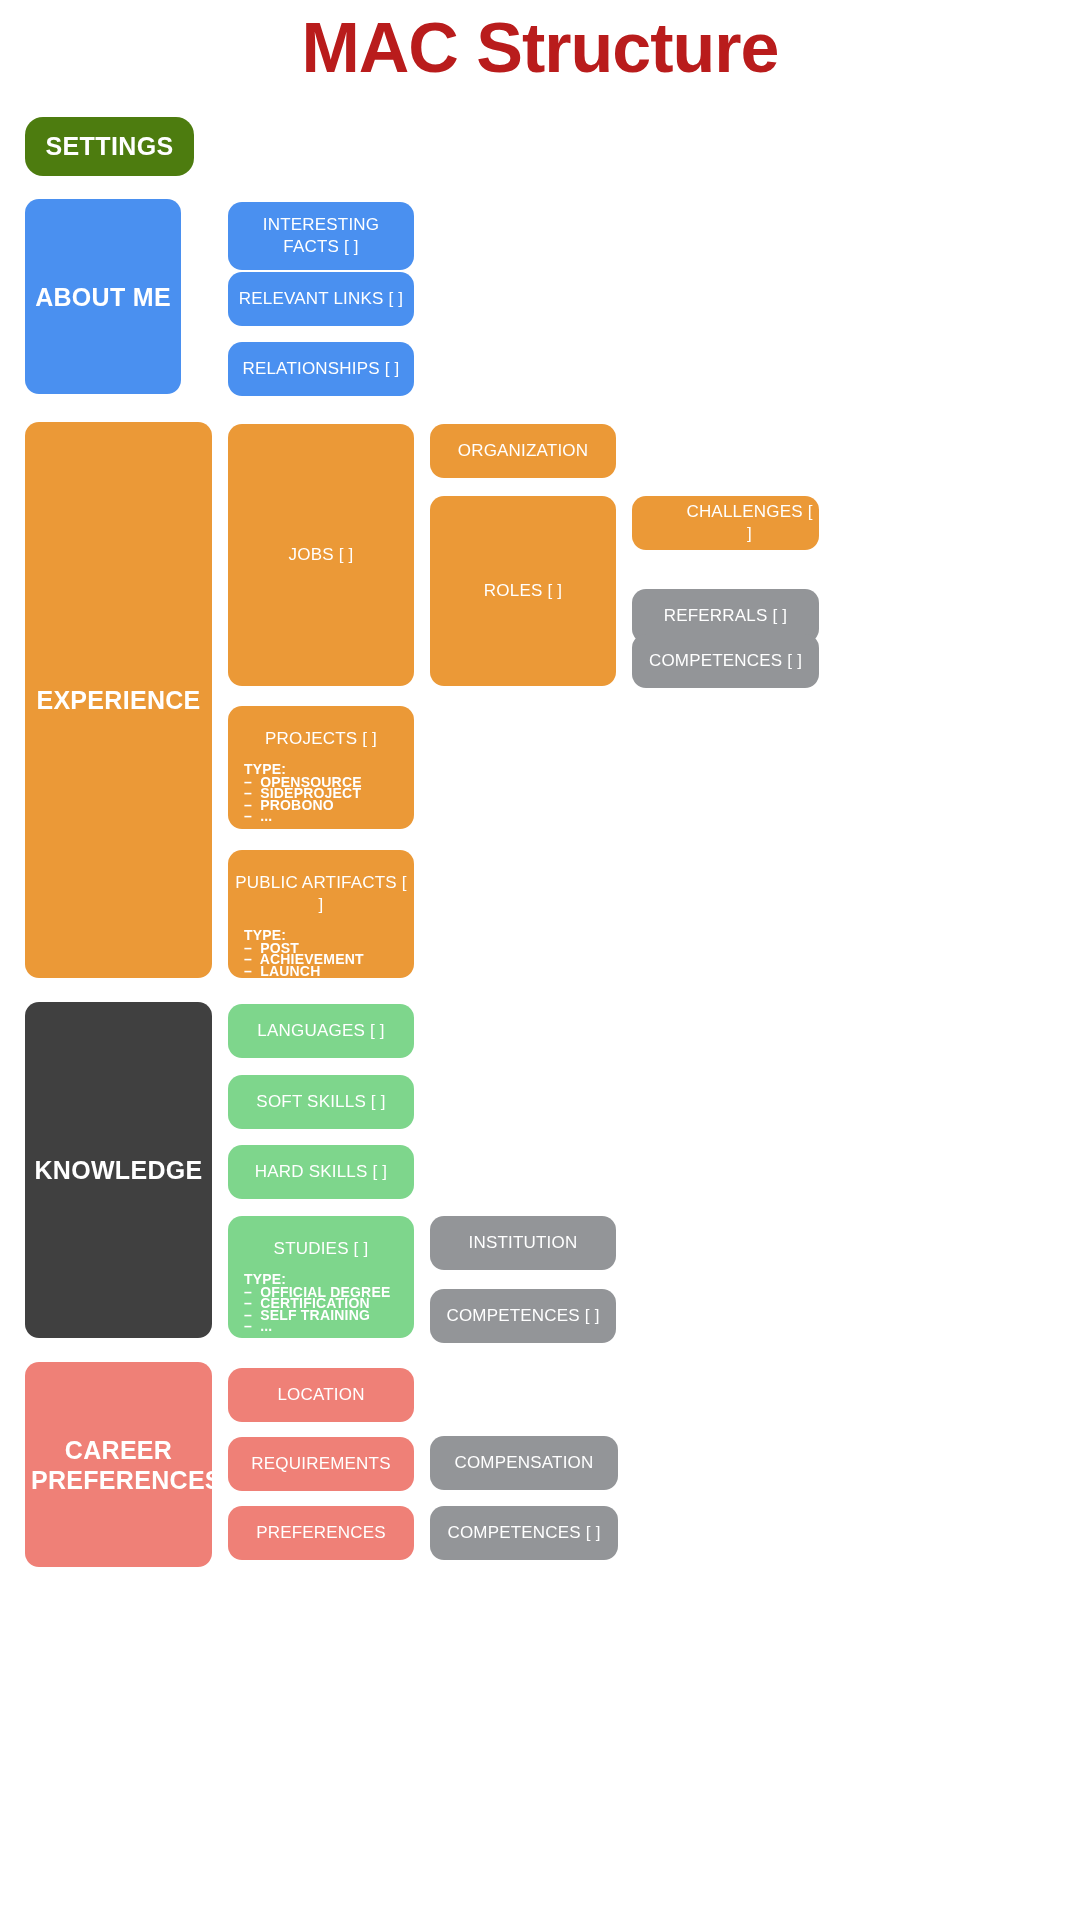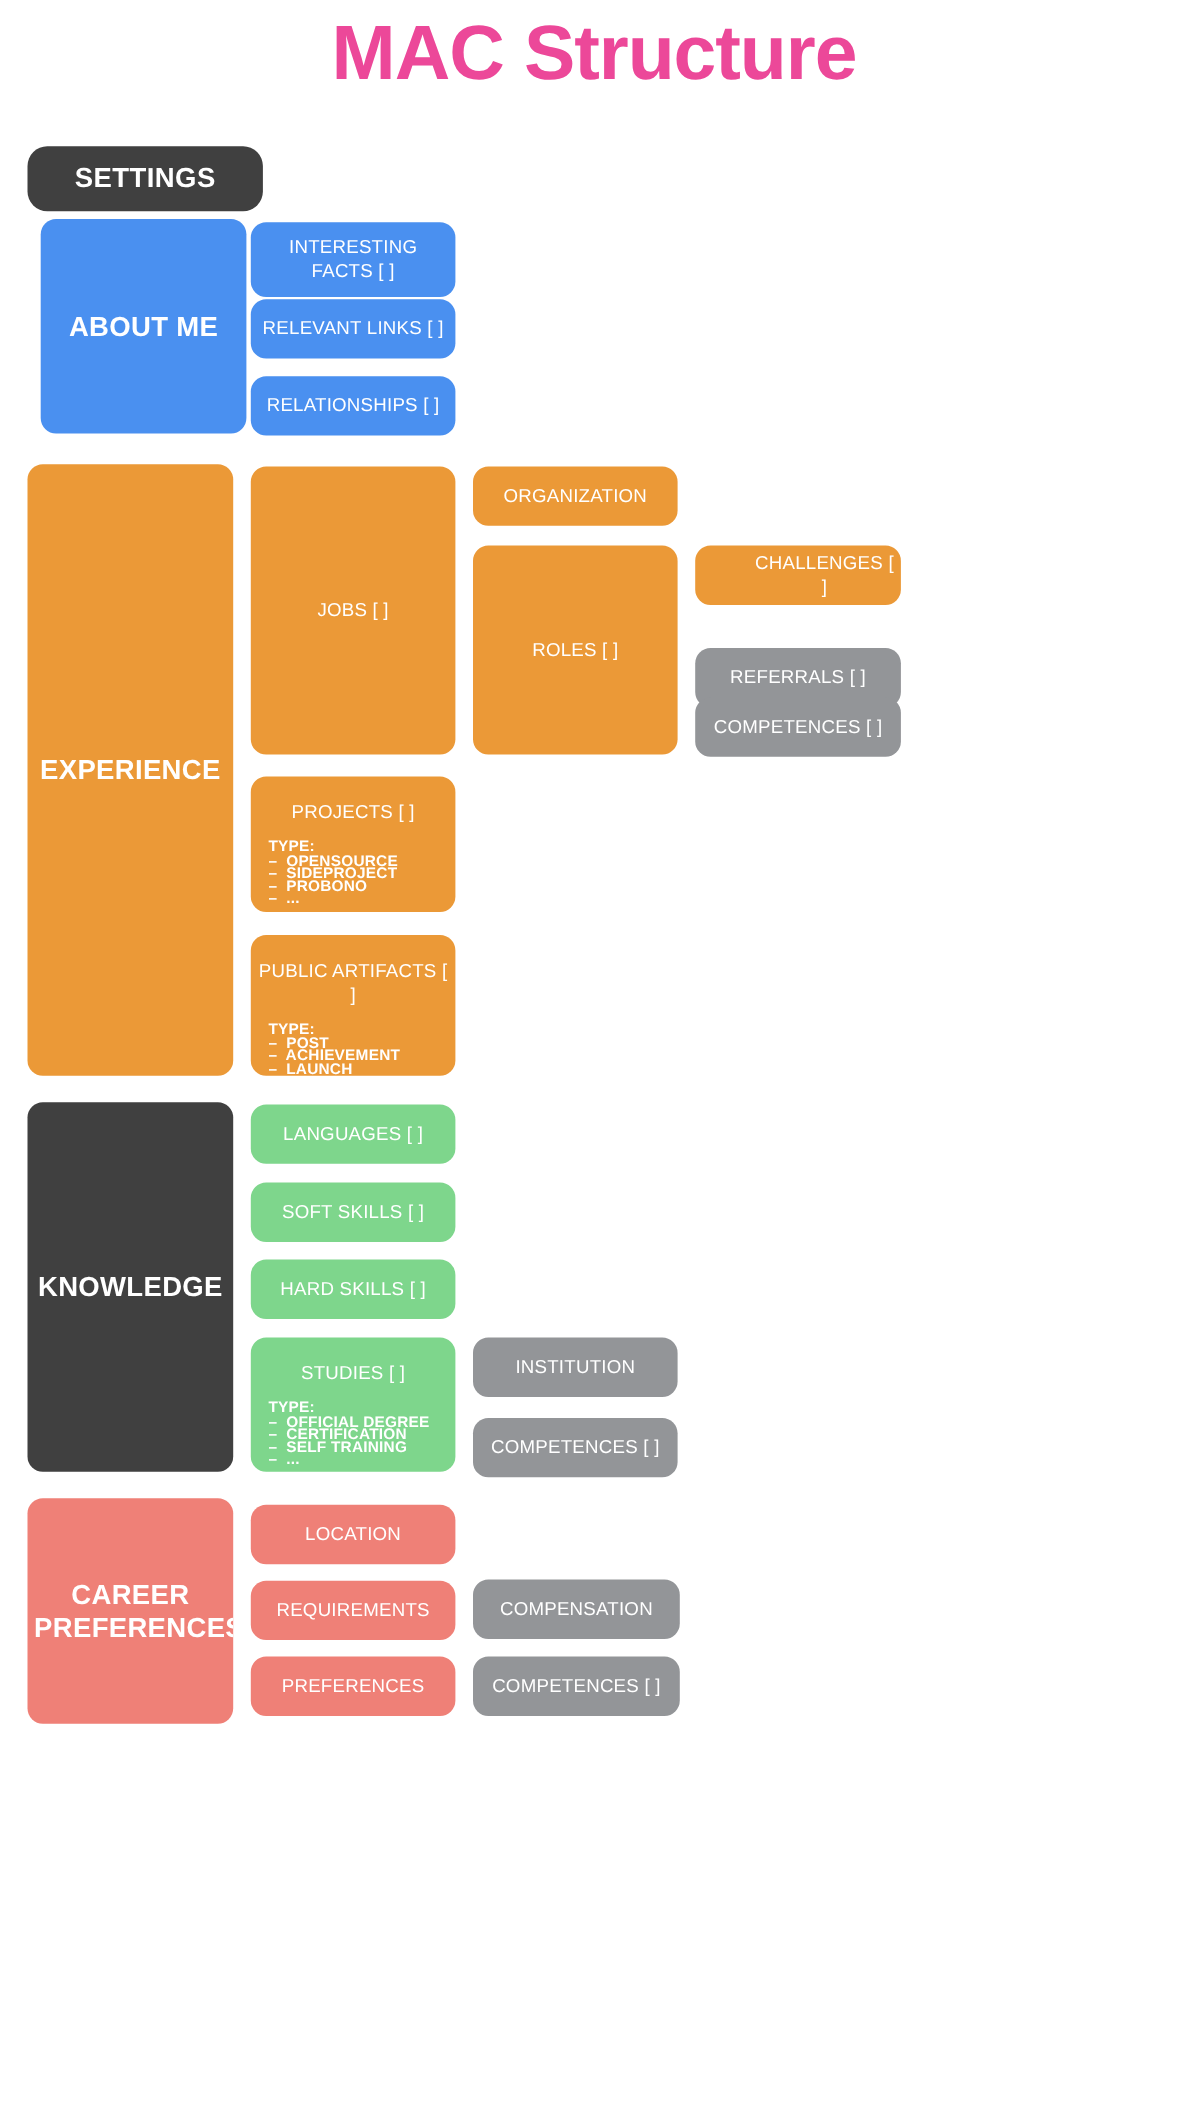--- a/index.html
+++ b/index.html
@@ -7,21 +7,21 @@
     width:1080px; height:1920px;
     background:#ffffff;
     font-family:"Liberation Sans", sans-serif;
     overflow:hidden;
   }
   #stage { position:relative; width:1080px; height:1920px; }
 
   .title {
     position:absolute; left:0; top:6px; width:1080px;
     text-align:center;
-    font-size:70px; font-weight:bold; color:#ec4899;
+    font-size:70px; font-weight:bold; color:#b91c1c;
     letter-spacing:-1px; line-height:84px;
   }
 
   .card {
     position:absolute;
     border-radius:14px;
     color:#ffffff;
     display:flex;
     align-items:center;
     justify-content:center;
@@ -51,25 +51,25 @@
     border-radius:18px;
   }
 </style>
 </head>
 <body>
 
 <div id="stage">
 
   <div class="title">MAC Structure</div>
 
-  <div class="card settings" style="left:25px; top:117px; width:214px; height:59px; background:#404040;margin-top:16px;">
+  <div class="card settings" style="left:25px; top:117px; width:169px; height:59px; background:#4d7c0f;">
     <span class="lbl">SETTINGS</span>
   </div>
 
-  <div class="card parent" style="left:25px; top:199px; width:187px; height:195px; background:#4a90f0;margin-left:12px;">
+  <div class="card parent" style="left:25px; top:199px; width:156px; height:195px; background:#4a90f0;">
     <span class="lbl">ABOUT ME</span>
   </div>
   <div class="card child" style="left:228px; top:202px; width:186px; height:68px; background:#4a90f0;">
     <span class="lbl">INTERESTING FACTS [ ]</span>
   </div>
   <div class="card child" style="left:228px; top:272px; width:186px; height:54px; background:#4a90f0;">
     <span class="lbl">RELEVANT LINKS [ ]</span>
   </div>
   <div class="card child" style="left:228px; top:342px; width:186px; height:54px; background:#4a90f0;">
     <span class="lbl">RELATIONSHIPS [ ]</span>

